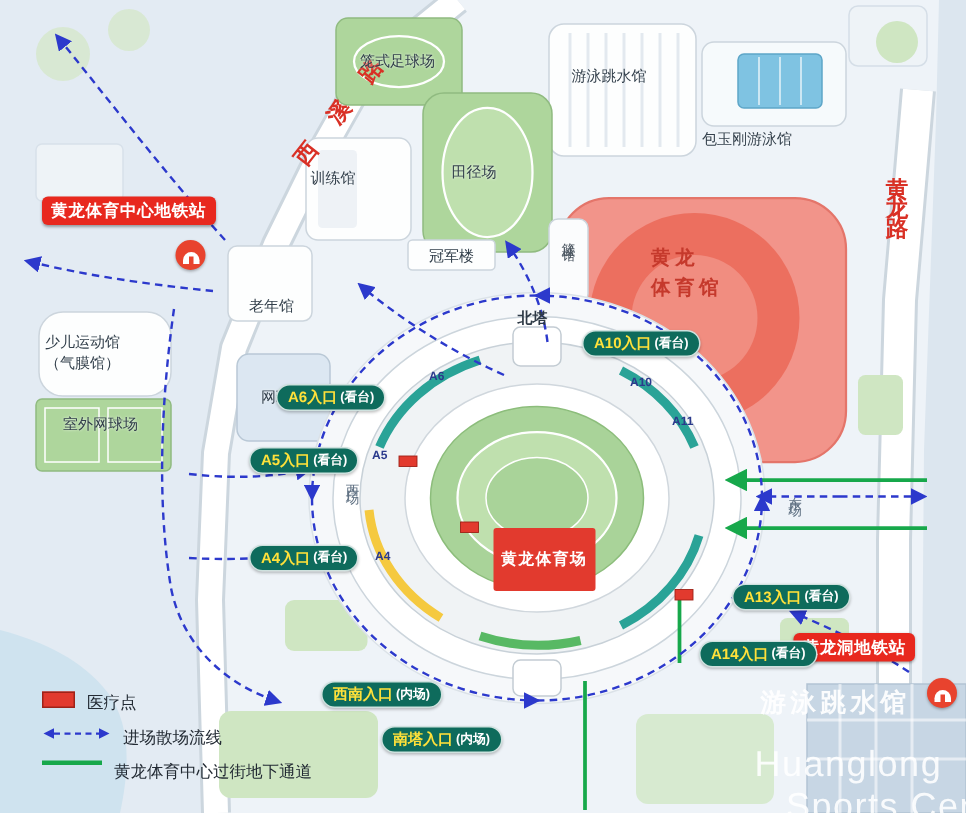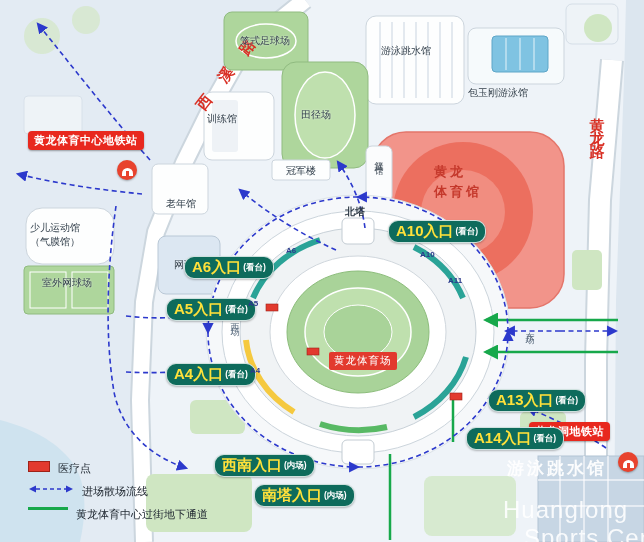--- a/index.html
+++ b/index.html
@@ -10,24 +10,24 @@
   .fac{font-size:10px;color:#33404c;text-shadow:0 0 2px rgba(255,255,255,.85);}
   .pre{white-space:pre-line;}
   .vert{writing-mode:vertical-rl;}
   .road{color:#d93025;font-weight:700;font-size:15px;}
   .xixi{left:200px;top:99px;transform:rotate(-52deg);transform-origin:0 50%;letter-spacing:20px;}
   .hlr{left:587px;top:106px;letter-spacing:13px;}
   .badge-station{background:#e8281e;color:#fff;font-size:11px;font-weight:700;
        padding:2px 6px;border-radius:4px;box-shadow:0 1px 2px rgba(0,0,0,.35);letter-spacing:.5px;}
   .badge-ent{background:#0e6b5c;border:1px solid rgba(255,255,255,.8);border-radius:10px;
        padding:1px 7px;display:flex;align-items:center;gap:2px;box-shadow:0 1px 2px rgba(0,0,0,.25);}
-  .badge-ent .n{color:#ffe13a;font-size:15px;font-weight:700;}
+  .badge-ent .n{color:#ffe13a;font-size:10px;font-weight:700;}
   .badge-ent .t{color:#fff;font-size:8.5px;font-weight:600;}
-  .badge-stadium{background:#e23a2e;color:#fff;font-size:10.5px;font-weight:400;
-       padding:2px 5px;border-radius:2px;letter-spacing:1px;}
+  .badge-stadium{background:#e23a2e;color:#fff;font-size:10.5px;font-weight:700;
+       padding:14px 5px;border-radius:2px;letter-spacing:1px;}
   .ring{font-size:8px;font-weight:700;color:#2b3a8c;}
   .gym-label{color:#c5392c;font-weight:700;font-size:13px;letter-spacing:3px;line-height:1.55;width:60px;}
   .basket{font-size:9px;color:#4a5560;letter-spacing:2px;}
   .plaza{font-size:9px;color:#5f7082;letter-spacing:2px;}
   .north-tower-lbl{font-size:10px;font-weight:700;color:#2e3a46;}
   .metro{width:20px;height:20px;border-radius:50%;background:#e8432e;display:flex;
        align-items:flex-end;justify-content:center;box-shadow:0 1px 2px rgba(0,0,0,.3);}
   .metro .arch{width:11px;height:8px;background:#fff;border-radius:6px 6px 0 0;margin-bottom:4px;position:relative;}
   .metro .arch::after{content:"";position:absolute;left:4px;top:3px;width:3px;height:5px;background:#e8432e;}
   .legend{left:28px;top:461px;}

